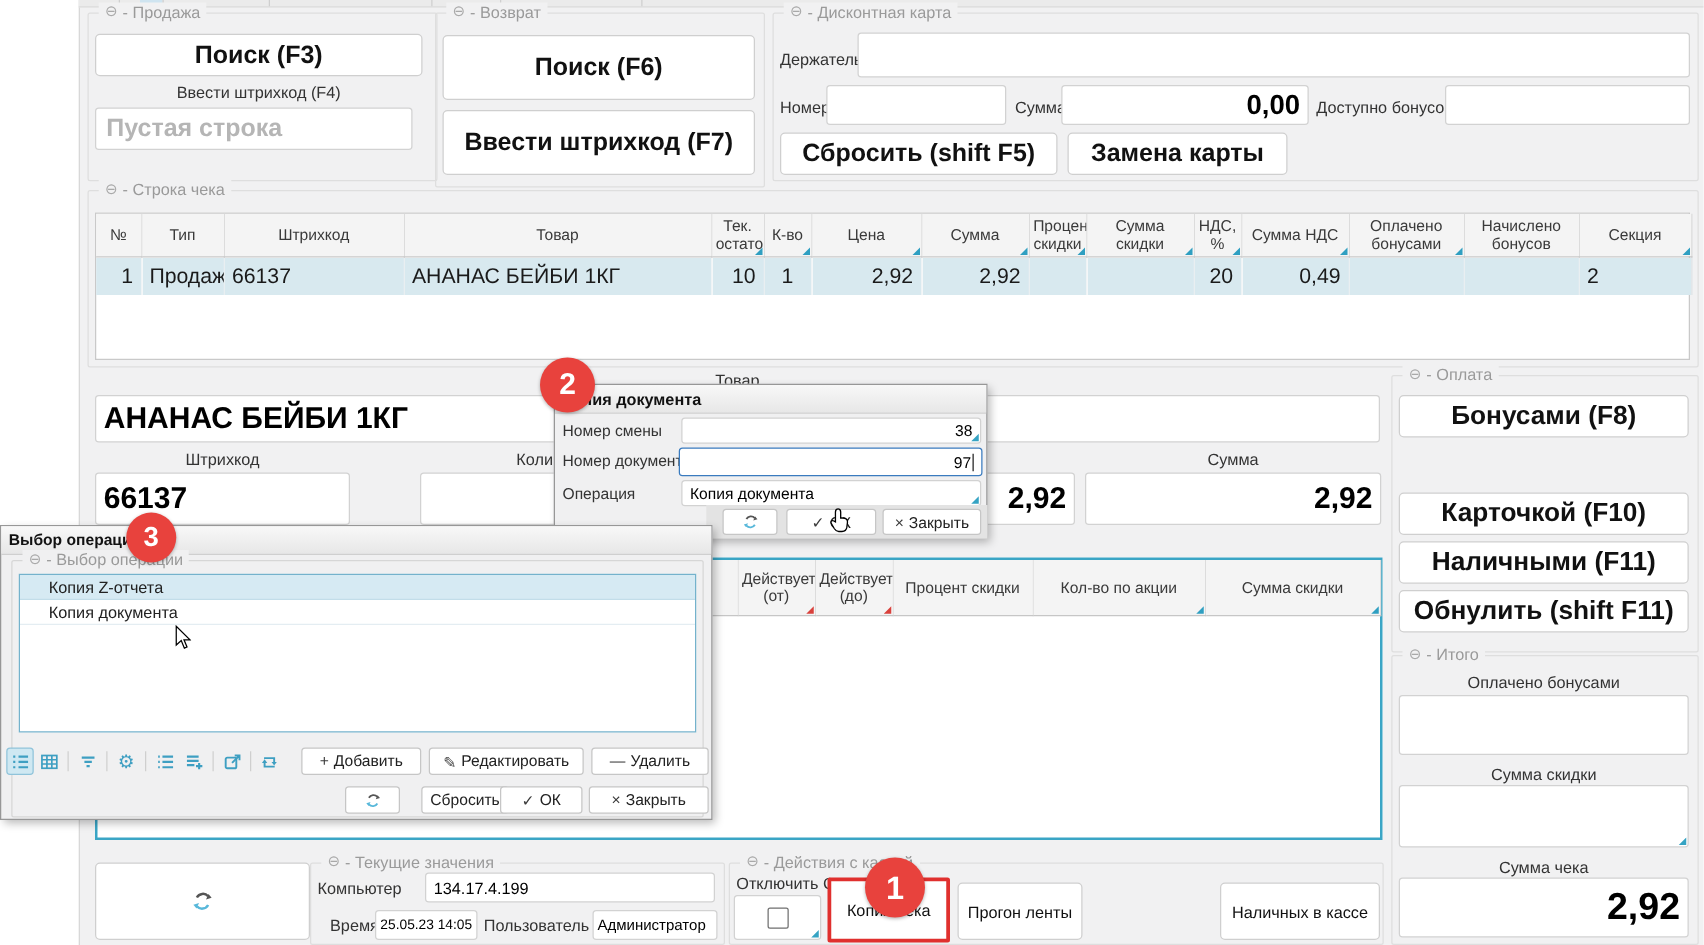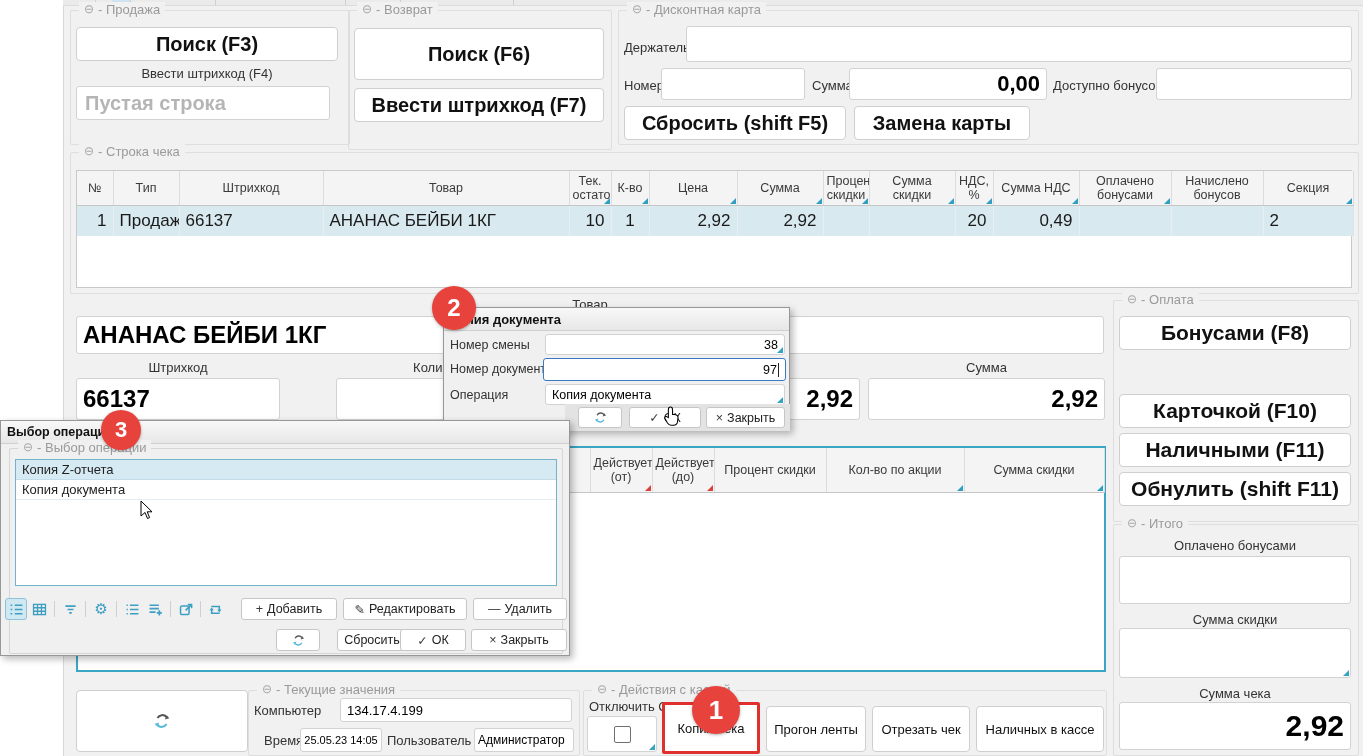--- a/index.html
+++ b/index.html
@@ -35,21 +35,21 @@
   .sbtn{position:absolute;background:#fff;border:1px solid #c6c6c6;border-radius:3px;font-size:12.5px;color:#222;display:flex;align-items:center;justify-content:center;gap:4px;box-sizing:border-box;white-space:nowrap;}
   .glyph{color:#3a3a3a;}
   .badge{position:absolute;background:#e8423d;color:#fff;border-radius:50%;display:flex;align-items:center;justify-content:center;font-weight:bold;z-index:30;box-shadow:0 1px 3px rgba(0,0,0,.3);}
   .ticon{position:absolute;width:22px;height:22px;border:1px solid transparent;border-radius:3px;display:flex;align-items:center;justify-content:center;box-sizing:border-box;}
   .ticon.sel{background:#cfe8f2;border-color:#8fc3da;}
   .tsep{position:absolute;width:1px;height:16px;background:#cfcfcf;}
   .cur{position:absolute;z-index:40;}
   .caret{display:inline-block;width:1px;height:14px;background:#222;margin-left:1px;}
   .cbx{width:15px;height:15px;border:1.5px solid #6f6f6f;background:#fff;border-radius:2px;}
   .listhdr{background:#edf1f4;border-bottom:1px solid #a9c7d6;display:flex;align-items:center;justify-content:center;font-size:13px;color:#222;}
-  .litem{font-size:13px;color:#222;display:flex;align-items:center;padding:0 6px;border-bottom:1px solid #e4edf2;}
+  .litem{font-size:13px;color:#222;display:flex;align-items:center;padding:0 23px;border-bottom:1px solid #e4edf2;}
 </style>
 </head>
 <body>
 
 <svg width="0" height="0" style="position:absolute">
   <defs>
     <g id="ic-refresh">
       <path d="M5.5,7 A5.5,5.5 0 0 1 14.5,6" fill="none" stroke="#555" stroke-width="2"></path>
       <polygon points="17.3,7.2 12.8,8.6 14.8,4.2" fill="#555"></polygon>
       <path d="M14.5,13 A5.5,5.5 0 0 1 5.5,14" fill="none" stroke="#58b8da" stroke-width="2"></path>
@@ -115,21 +115,21 @@
   <div class="lbl" style="left:76px;top:66px;width:262px;">Ввести штрихкод (F4)</div>
   <input class="inp corner" style="left: 76px; top: 86px; width: 254px; height: 34px;" placeholder="Пустая строка">
 
   <div class="grp" style="left:348px;top:10px;width:262px;height:138px;">
     <div class="lg">
         <span class="ci">⊖</span>
         <span class="t">Возврат</span>
       </div>
   </div>
   <div class="btn big" style="left:354px;top:28px;width:250px;height:52px;">Поиск (F6)</div>
-  <div class="btn big" style="left:354px;top:88px;width:250px;height:34px;">Ввести штрихкод (F7)</div>
+  <div class="btn big" style="left:354px;top:88px;width:250px;height:52px;">Ввести штрихкод (F7)</div>
 
   <div class="grp" style="left:618px;top:10px;width:739px;height:133px;">
     <div class="lg">
         <span class="ci">⊖</span>
         <span class="t">Дисконтная карта</span>
       </div>
   </div>
   <div class="lbl" style="left:624px;top:40px;">Держатель</div>
   <div class="fld" style="left:686px;top:26px;width:666px;height:36px;"></div>
   <div class="lbl" style="left:624px;top:78px;">Номер</div>
@@ -287,21 +287,20 @@
         <span class="ci">⊖</span>
         <span class="t">Действия с кассой</span>
       </div>
   </div>
   <div class="lbl" style="left:589px;top:699px;text-align:left;">Отключить С</div>
   <div class="fld corner" style="left:587px;top:716px;width:70px;height:36px;display:flex;align-items:center;justify-content:center;">
     <div class="cbx"></div>
   </div>
   <div class="btn" style="left:662px;top:702px;width:98px;height:52px;border:3px solid #e0302e;border-radius:2px;font-size:13px;">Копия чека</div>
   <div class="btn" style="left:766px;top:706px;width:100px;height:46px;font-size:13px;">Прогон ленты</div>
-  <div class="btn" style="left:872px;top:706px;width:98px;height:46px;font-size:13px;">Отрезать чек</div>
   <div class="btn" style="left:976px;top:706px;width:128px;height:46px;font-size:13px;">Наличных в кассе</div>
 
   <div class="dlg" style="left:443px;top:307px;width:347px;height:124px;z-index:10;">
     <div class="tbar">
         <span>Копия документа</span>
       </div>
   </div>
   <div class="lbl" style="left:450px;top:338px;text-align:left;font-size:12.5px;z-index:11;">Номер смены</div>
   <div class="fld corner rt" style="left:545px;top:334px;width:240px;height:21px;font-size:12.5px;z-index:11;">
       <span>38</span>

